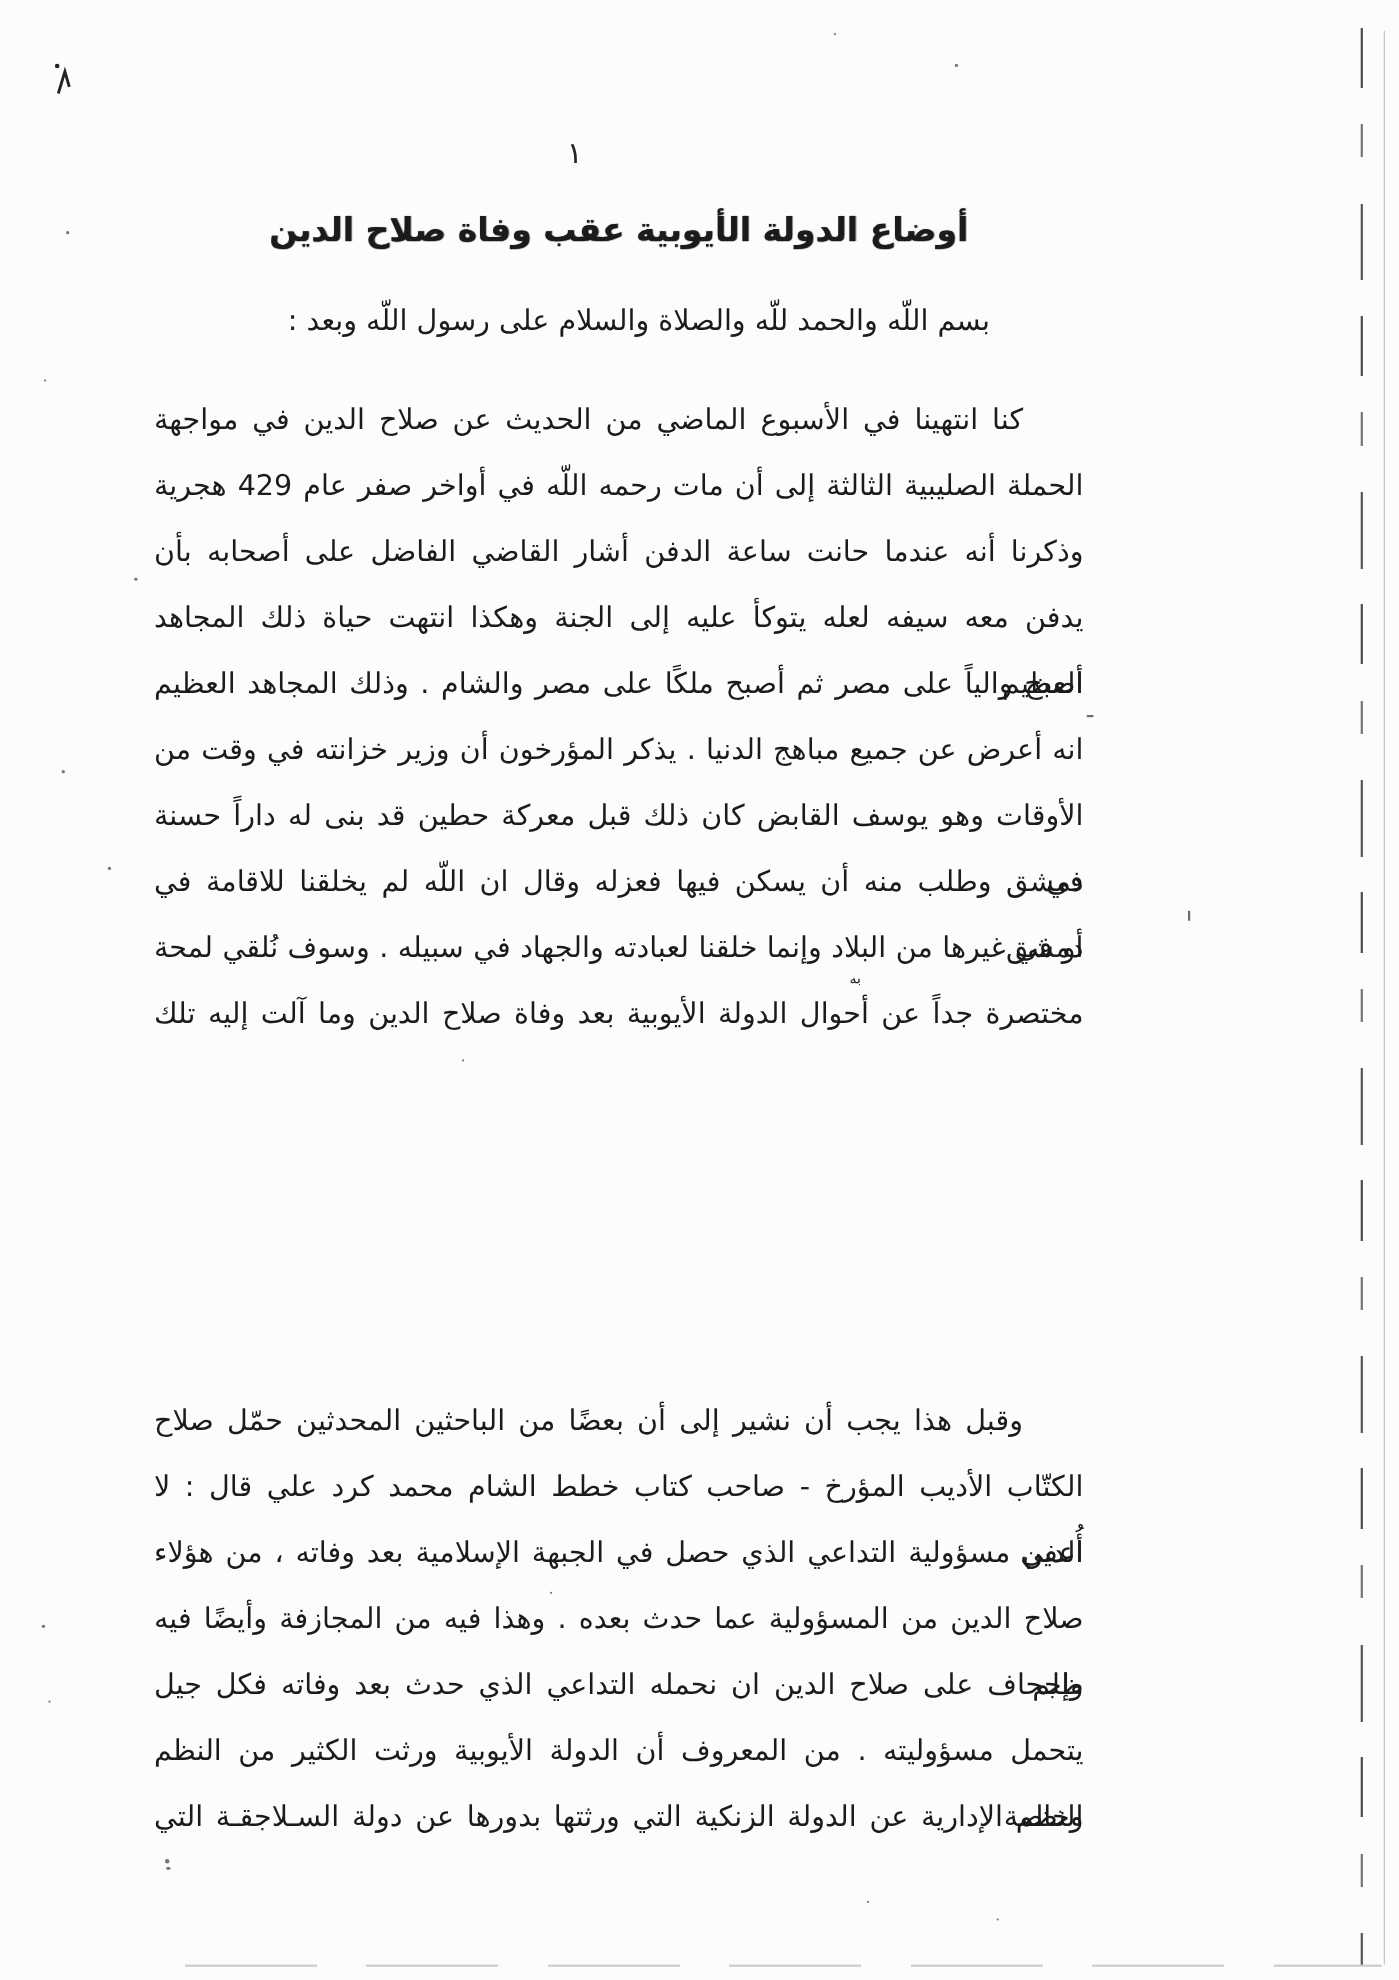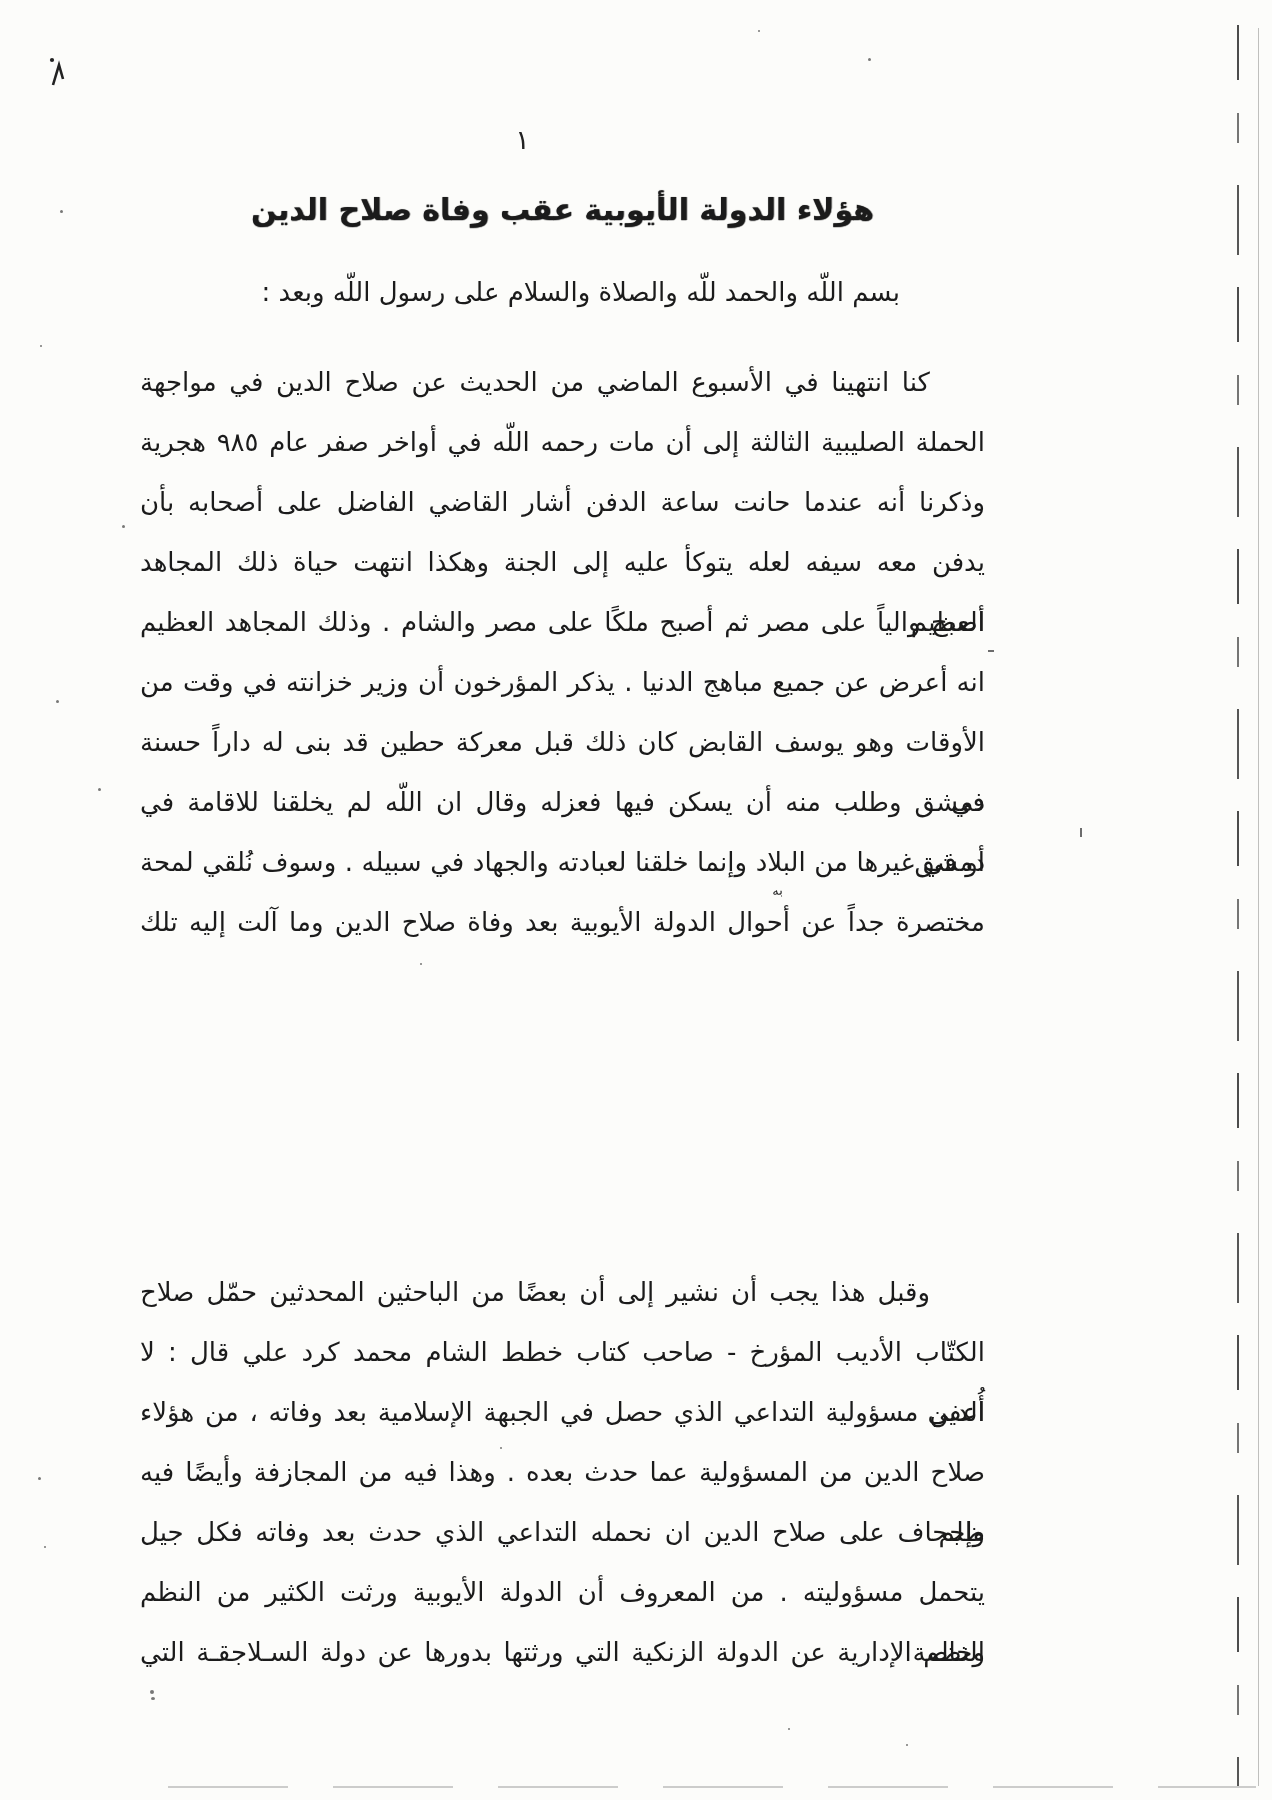--- a/index.html
+++ b/index.html
@@ -56,27 +56,27 @@
   .speck{position:absolute;background:#2f2f2f;border-radius:50%;opacity:.65;}
   .tick{position:absolute;background:#2f2f2f;opacity:.7;}
 </style>
 </head>
 <body>
 
 <div class="page">
 
   <div class="content">
     <div class="pagenum">١</div>
-    <div class="title">هؤلاء الدولة الأيوبية عقب وفاة صلاح الدين</div>
+    <div class="title">أوضاع الدولة الأيوبية عقب وفاة صلاح الدين</div>
     <div class="basmala">
       <div class="line lastline indent-lg">بسم اللّه والحمد للّه والصلاة والسلام على رسول اللّه وبعد :</div>
     </div>
     <div class="para1">
         <div class="line indent">كنا انتهينا في الأسبوع الماضي من الحديث عن صلاح الدين في مواجهة</div>
-        <div class="line">الحملة الصليبية الثالثة إلى أن مات رحمه اللّه في أواخر صفر عام ٩٨٥ هجرية</div>
+        <div class="line">الحملة الصليبية الثالثة إلى أن مات رحمه اللّه في أواخر صفر عام 429 هجرية</div>
         <div class="line">وذكرنا أنه عندما حانت ساعة الدفن أشار القاضي الفاضل على أصحابه بأن</div>
         <div class="line">يدفن معه سيفه لعله يتوكأ عليه إلى الجنة وهكذا انتهت حياة ذلك المجاهد العظيم</div>
         <div class="line">أصبح والياً على مصر ثم أصبح ملكًا على مصر والشام . وذلك المجاهد العظيم</div>
         <div class="line">انه أعرض عن جميع مباهج الدنيا . يذكر المؤرخون أن وزير خزانته في وقت من</div>
         <div class="line">الأوقات وهو يوسف القابض كان ذلك قبل معركة حطين قد بنى له داراً حسنة في</div>
         <div class="line">دمشق وطلب منه أن يسكن فيها فعزله وقال ان اللّه لم يخلقنا للاقامة في دمشق</div>
         <div class="line">أو في غيرها من البلاد وإنما خلقنا لعبادته والجهاد في سبيله . وسوف نُلقي لمحة</div>
         <div class="line">مختصرة جداً عن أحوال الدولة الأيوبية بعد وفاة صلاح الدين وما آلت إليه تلك</div>
       </div>
     <div class="para2">

